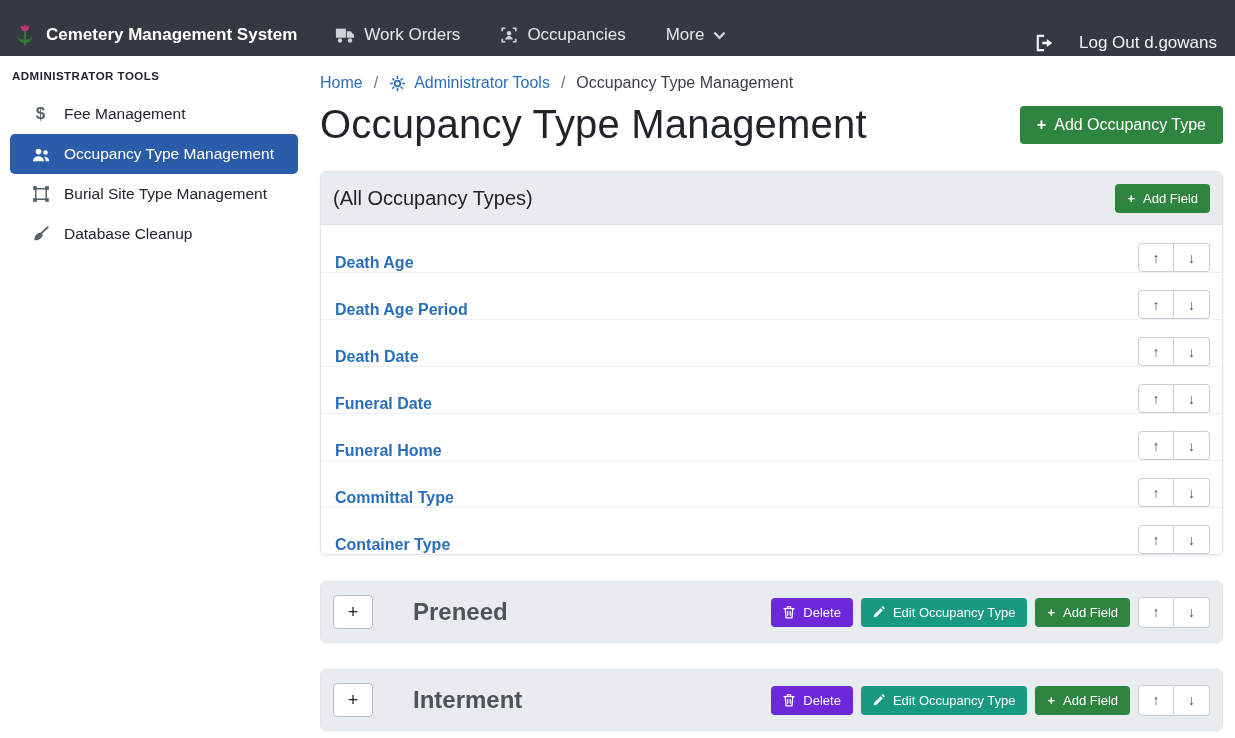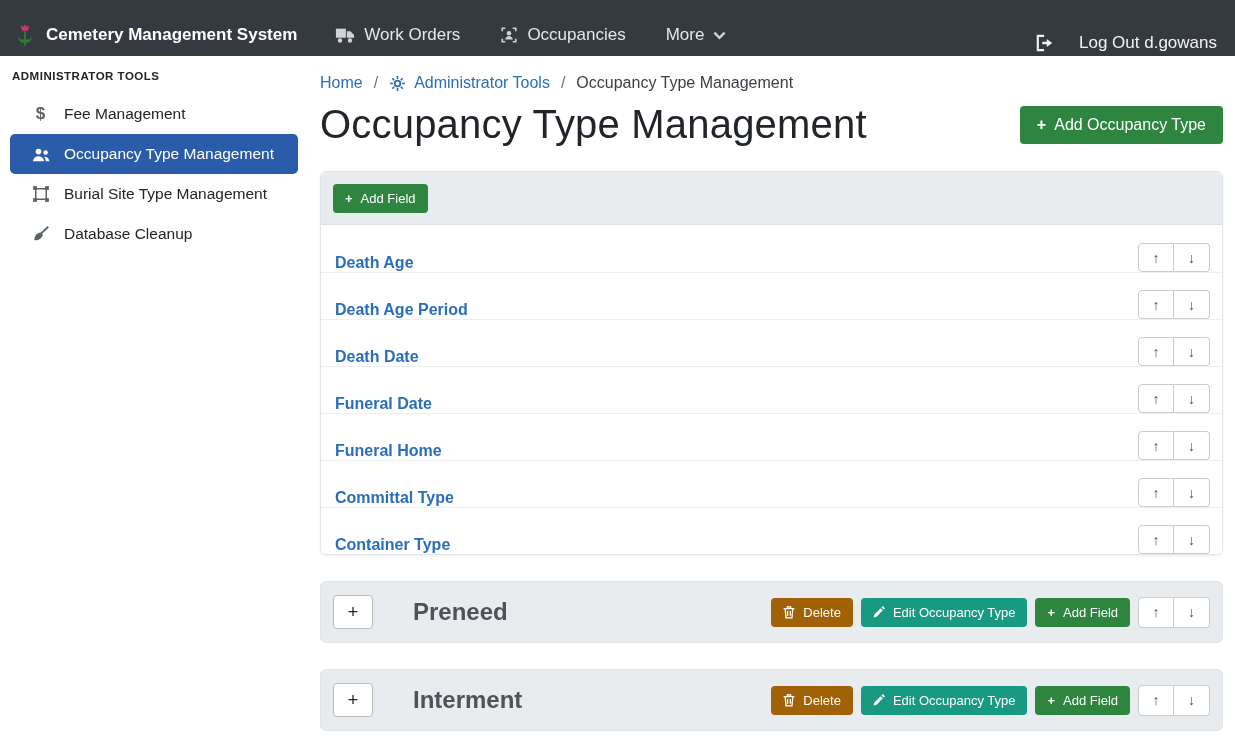--- a/index.html
+++ b/index.html
@@ -45,21 +45,21 @@
   .crumb-current { color:#3a3f44; }
 
   
   .title-row { display:flex; align-items:center; justify-content:space-between; margin:8px 0 24px; }
   .page-title { font-size:40px; font-weight:500; margin:0; color:#212529; letter-spacing:.2px; }
 
   
   .btn { display:inline-flex; align-items:center; gap:8px; border:none; border-radius:4px; cursor:pointer; font-family:inherit; white-space:nowrap; }
   .btn .plus { font-weight:700; }
   .btn-success { background:#2e8540; color:#fff; }
-  .btn-danger  { background:#a16207; color:#fff; }
+  .btn-danger  { background:#6d28d9; color:#fff; }
   .btn-teal    { background:#189a82; color:#fff; }
   .btn-lg { font-size:16px; padding:10px 17px; }
   .btn-sm { font-size:13px; padding:7px 12px; }
 
   .arrow-group { display:inline-flex; }
   .arrow-btn {
     width:36px; height:29px; background:#fff; border:1px solid #c9cdd1; color:#49505a;
     font-size:14px; cursor:pointer; display:inline-flex; align-items:center; justify-content:center;
     font-family:inherit;
   }
@@ -222,20 +222,21 @@
     <div class="title-row">
       <h1 class="page-title">Occupancy Type Management</h1>
       <button class="btn btn-success btn-lg">
         <span class="plus">+</span>
         <span>Add Occupancy Type</span>
       </button>
     </div>
 
     <section class="card">
       <div class="card-header">
+        <span class="card-title">(All Occupancy Types)</span>
         <button class="btn btn-success btn-sm">
           <span class="plus">+</span>
           <span>Add Field</span>
         </button>
       </div>
 
       <div class="field-row first">
         <a class="field-link">Death Age</a>
         <span class="arrow-group">
           <button class="arrow-btn up">↑</button>

